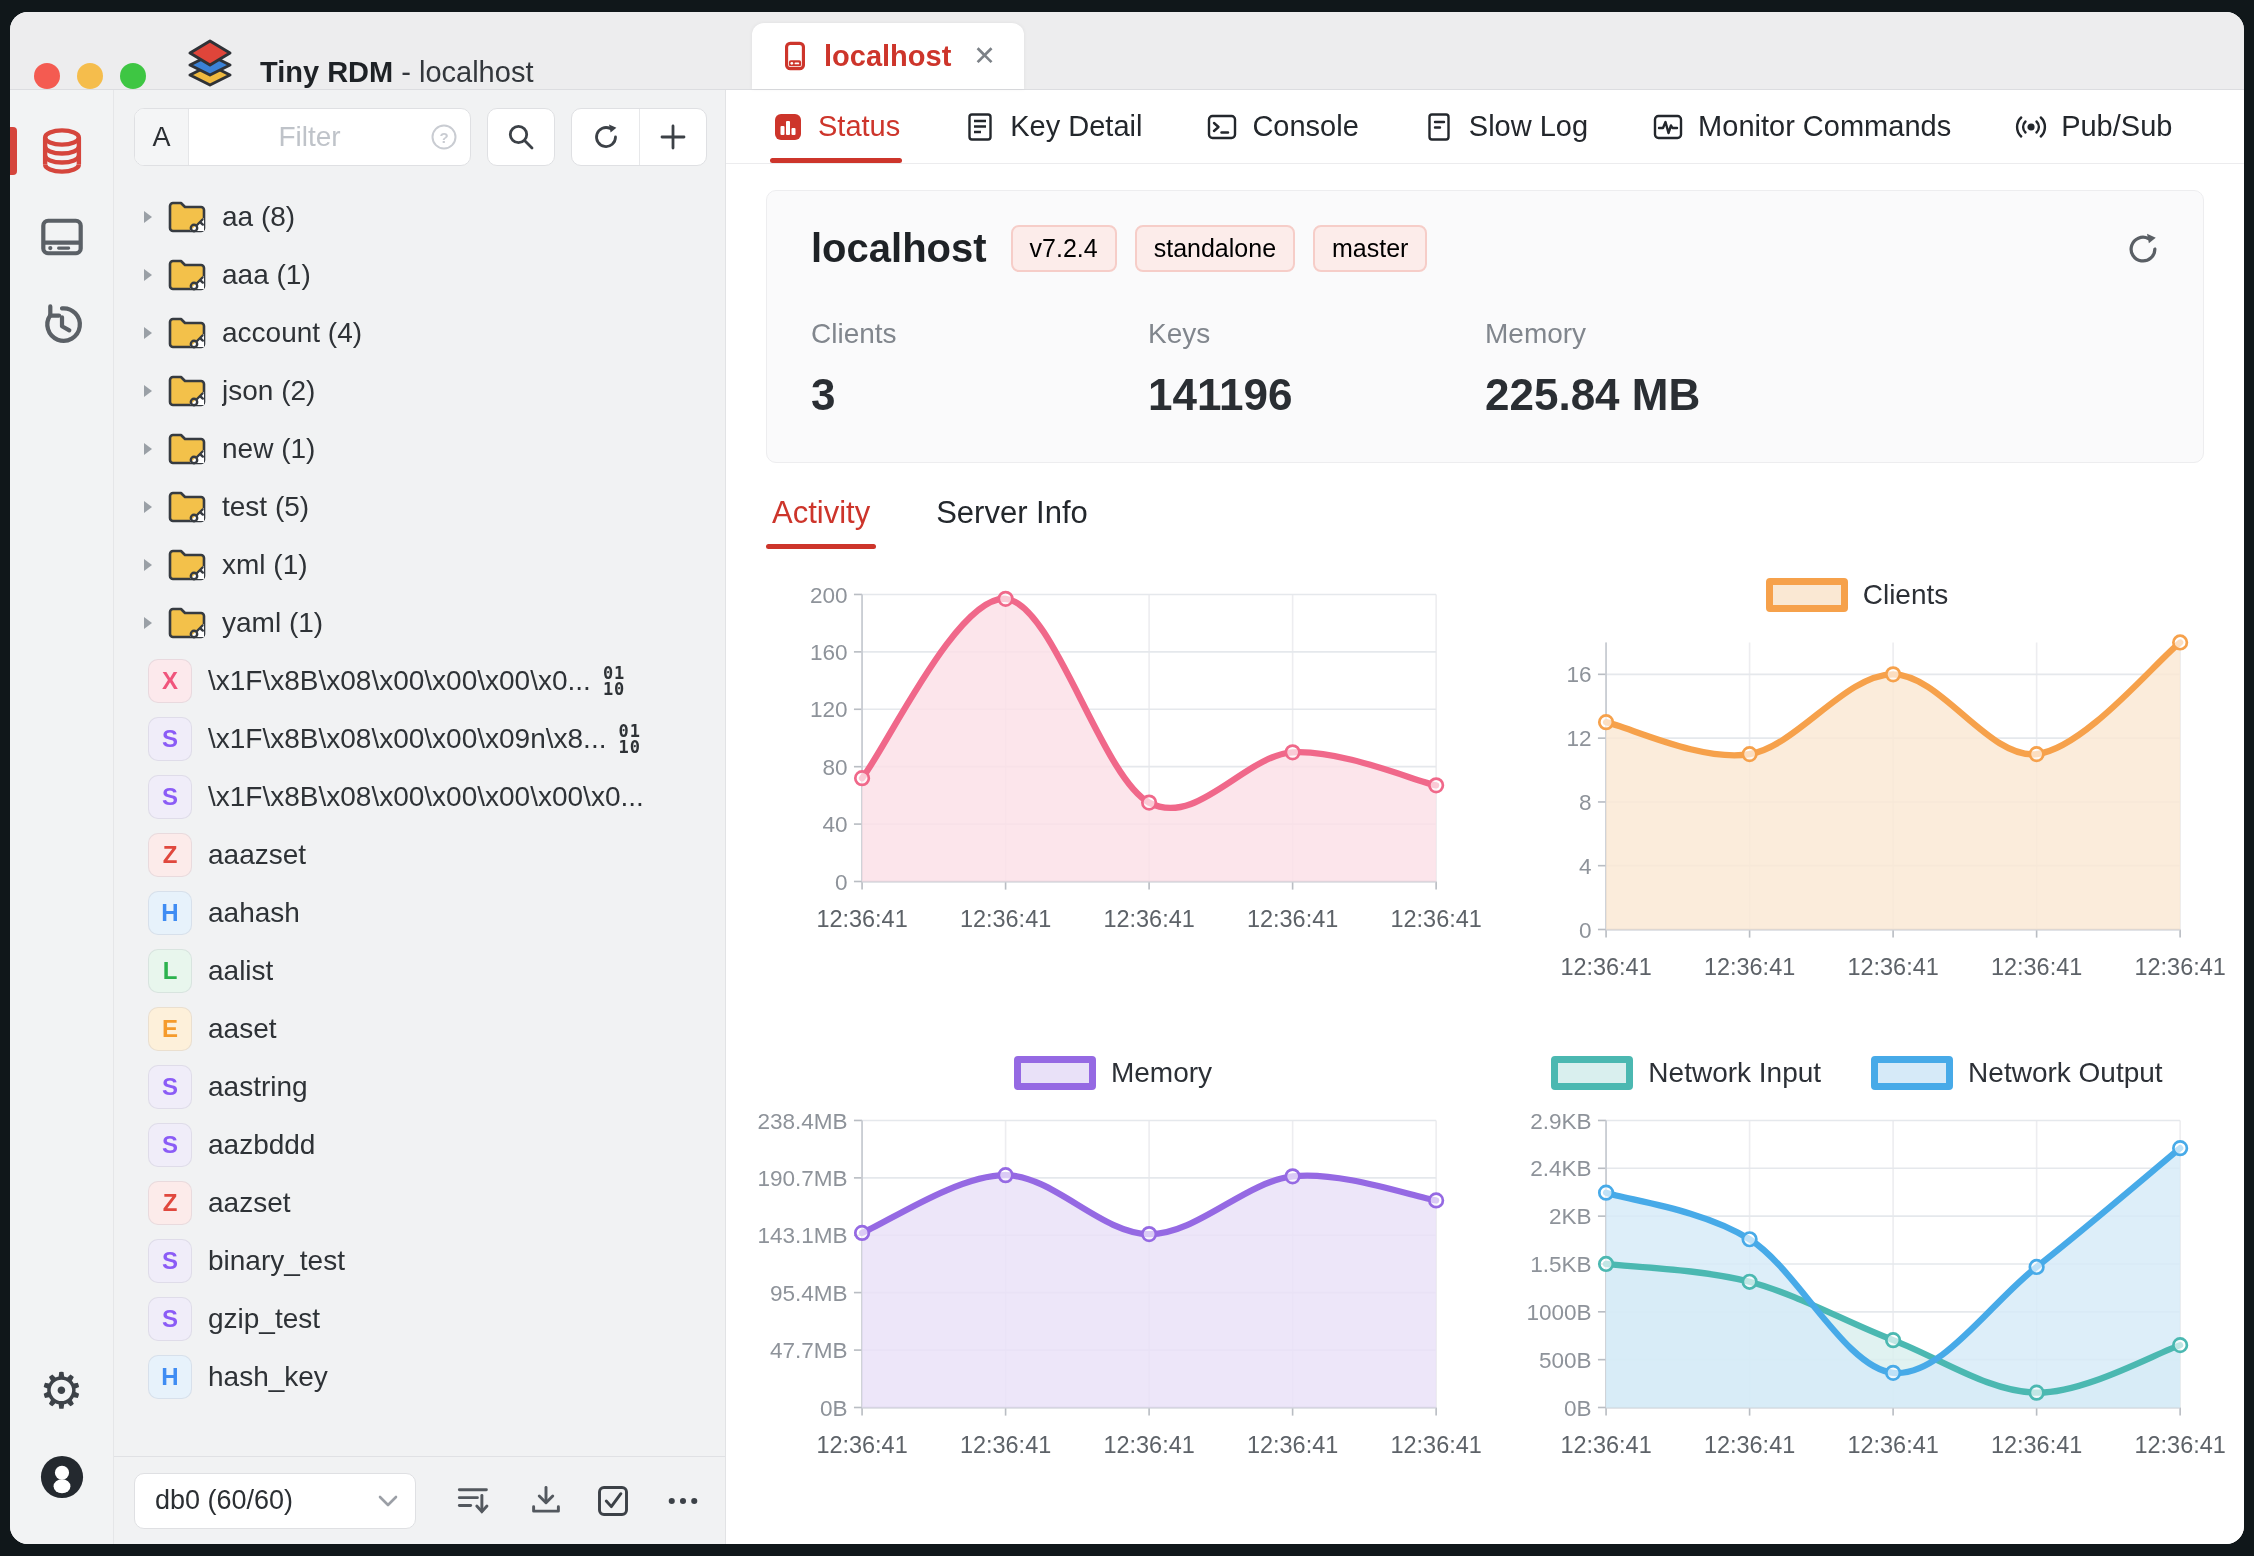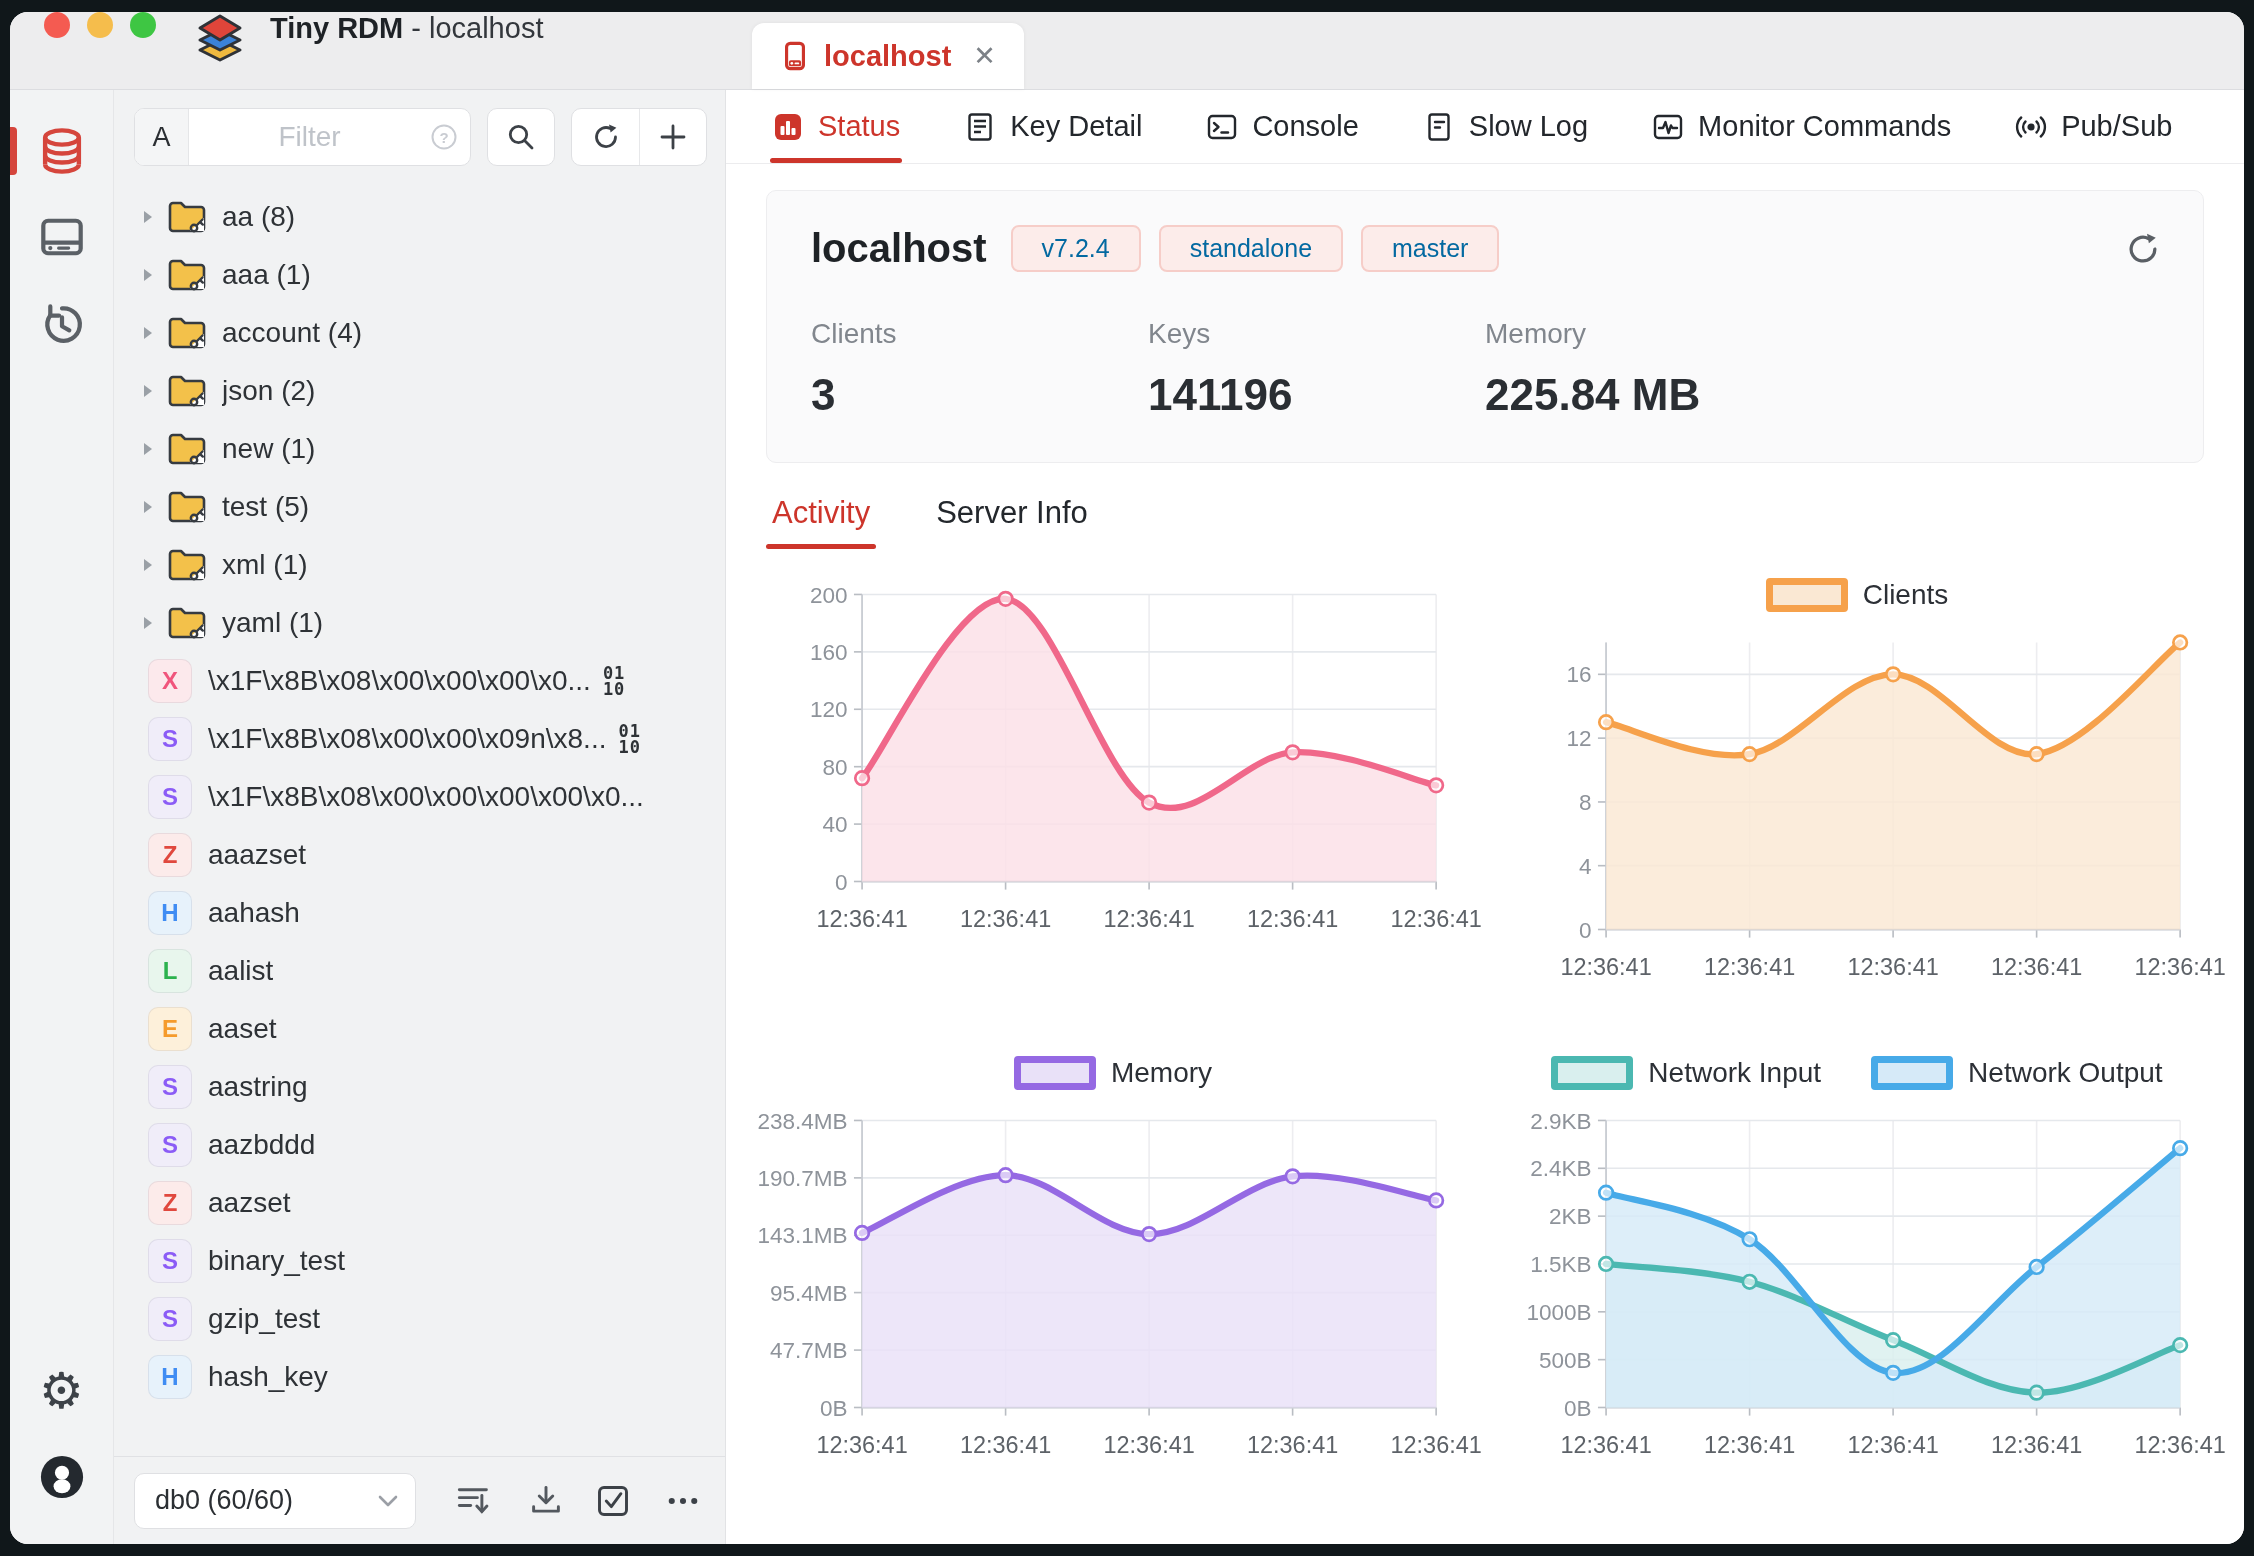--- a/index.html
+++ b/index.html
@@ -2,21 +2,21 @@
 <html><head>
 <meta charset="utf-8">
 <style>
   html,body{margin:0;padding:0;background:#10171a;width:2254px;height:1556px;overflow:hidden;
     font-family:"Liberation Sans","DejaVu Sans",sans-serif;-webkit-font-smoothing:antialiased;}
   *{box-sizing:border-box;}
   .window{position:absolute;left:10px;top:12px;width:2234px;height:1532px;border-radius:18px;
     overflow:hidden;background:#fff;display:flex;flex-direction:column;}
   
   .titlebar{height:78px;flex-shrink:0;background:#ededee;border-bottom:1px solid #dcdde0;display:flex;}
-  .tb-left{width:716px;flex-shrink:0;display:flex;align-items:flex-start;padding-left:34px;gap:24px;}
+  .tb-left{width:716px;flex-shrink:0;display:flex;align-items:flex-end;padding-left:24px;gap:24px;}
   .traffic{display:flex;gap:17px;margin-right:14px;}
   .dot{width:26px;height:26px;border-radius:50%;}
   .dot.r{background:#f45b51;}.dot.y{background:#f5bd4c;}.dot.g{background:#3ec643;}
   .app-title{font-size:29px;color:#1e2226;white-space:nowrap;}
   .app-title b{font-weight:700;}
   .app-title .sub{font-weight:400;color:#33373c;}
   .tb-right{flex:1;position:relative;}
   .conn-tab{position:absolute;left:26px;bottom:0;height:66px;background:#fff;border-radius:12px 12px 0 0;
     display:flex;align-items:center;gap:14px;padding:0 28px;box-shadow:0 0 4px rgba(0,0,0,.06);}
   .conn-tab .tab-label{font-size:29px;font-weight:700;color:#cd352b;}
@@ -71,22 +71,22 @@
   .nav-row{height:74px;flex-shrink:0;display:flex;align-items:stretch;padding-left:46px;gap:64px;
     border-bottom:1px solid #ececee;}
   .nav-tab{display:flex;align-items:center;gap:14px;font-size:29px;color:#23272c;position:relative;cursor:default;}
   .nav-tab.active{color:#cd352b;}
   .nav-tab.active::after{content:"";position:absolute;left:-2px;right:-2px;bottom:0;height:5px;
     background:#cd352b;border-radius:3px;}
   .server-card{margin:26px 40px 0;background:#fafafb;border:1px solid #ededef;border-radius:10px;
     padding:34px 44px 42px;position:relative;flex-shrink:0;}
   .sc-head{display:flex;align-items:center;gap:20px;}
   .sc-name{font-size:40px;font-weight:700;color:#1e2226;margin-right:4px;}
-  .badge-pill{font-size:25px;color:#0369a1;background:#fcecea;border:2px solid #f6cdc8;border-radius:8px;
-    padding:7px 29px;}
+  .badge-pill{font-size:25px;color:#000000;background:#fcecea;border:2px solid #f6cdc8;border-radius:8px;
+    padding:7px 17px;}
   .sc-refresh{position:absolute;top:36px;right:38px;width:44px;height:44px;display:flex;align-items:center;
     justify-content:center;}
   .sc-stats{display:flex;margin-top:46px;}
   .stat{width:25%;}
   .stat-label{font-size:28px;color:#81868d;}
   .stat-value{font-size:44px;color:#2a2e33;font-weight:600;margin-top:20px;}
   .content-tabs{margin:32px 0 0 46px;display:flex;gap:66px;flex-shrink:0;}
   .ct{font-size:31px;color:#23272c;padding-bottom:18px;position:relative;cursor:default;}
   .ct.active{color:#cd352b;}
   .ct.active::after{content:"";position:absolute;left:-6px;right:-6px;bottom:0;height:5px;background:#cd352b;

